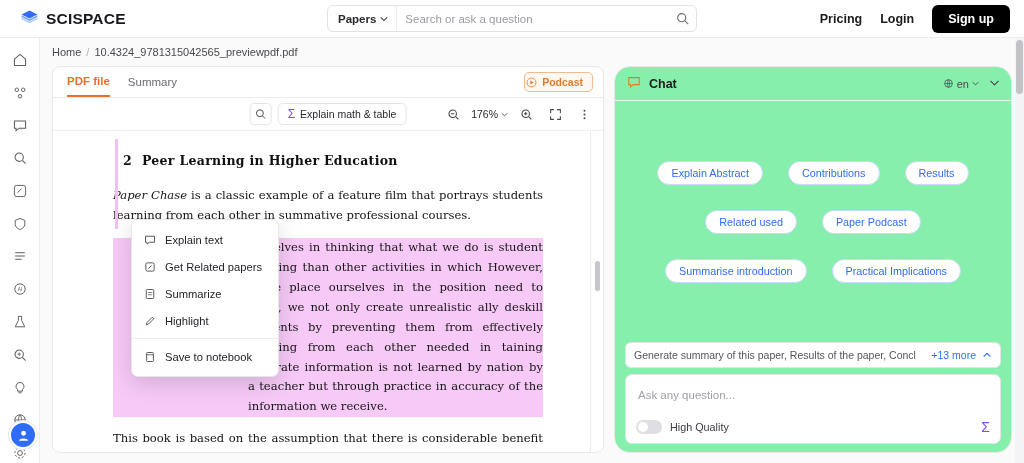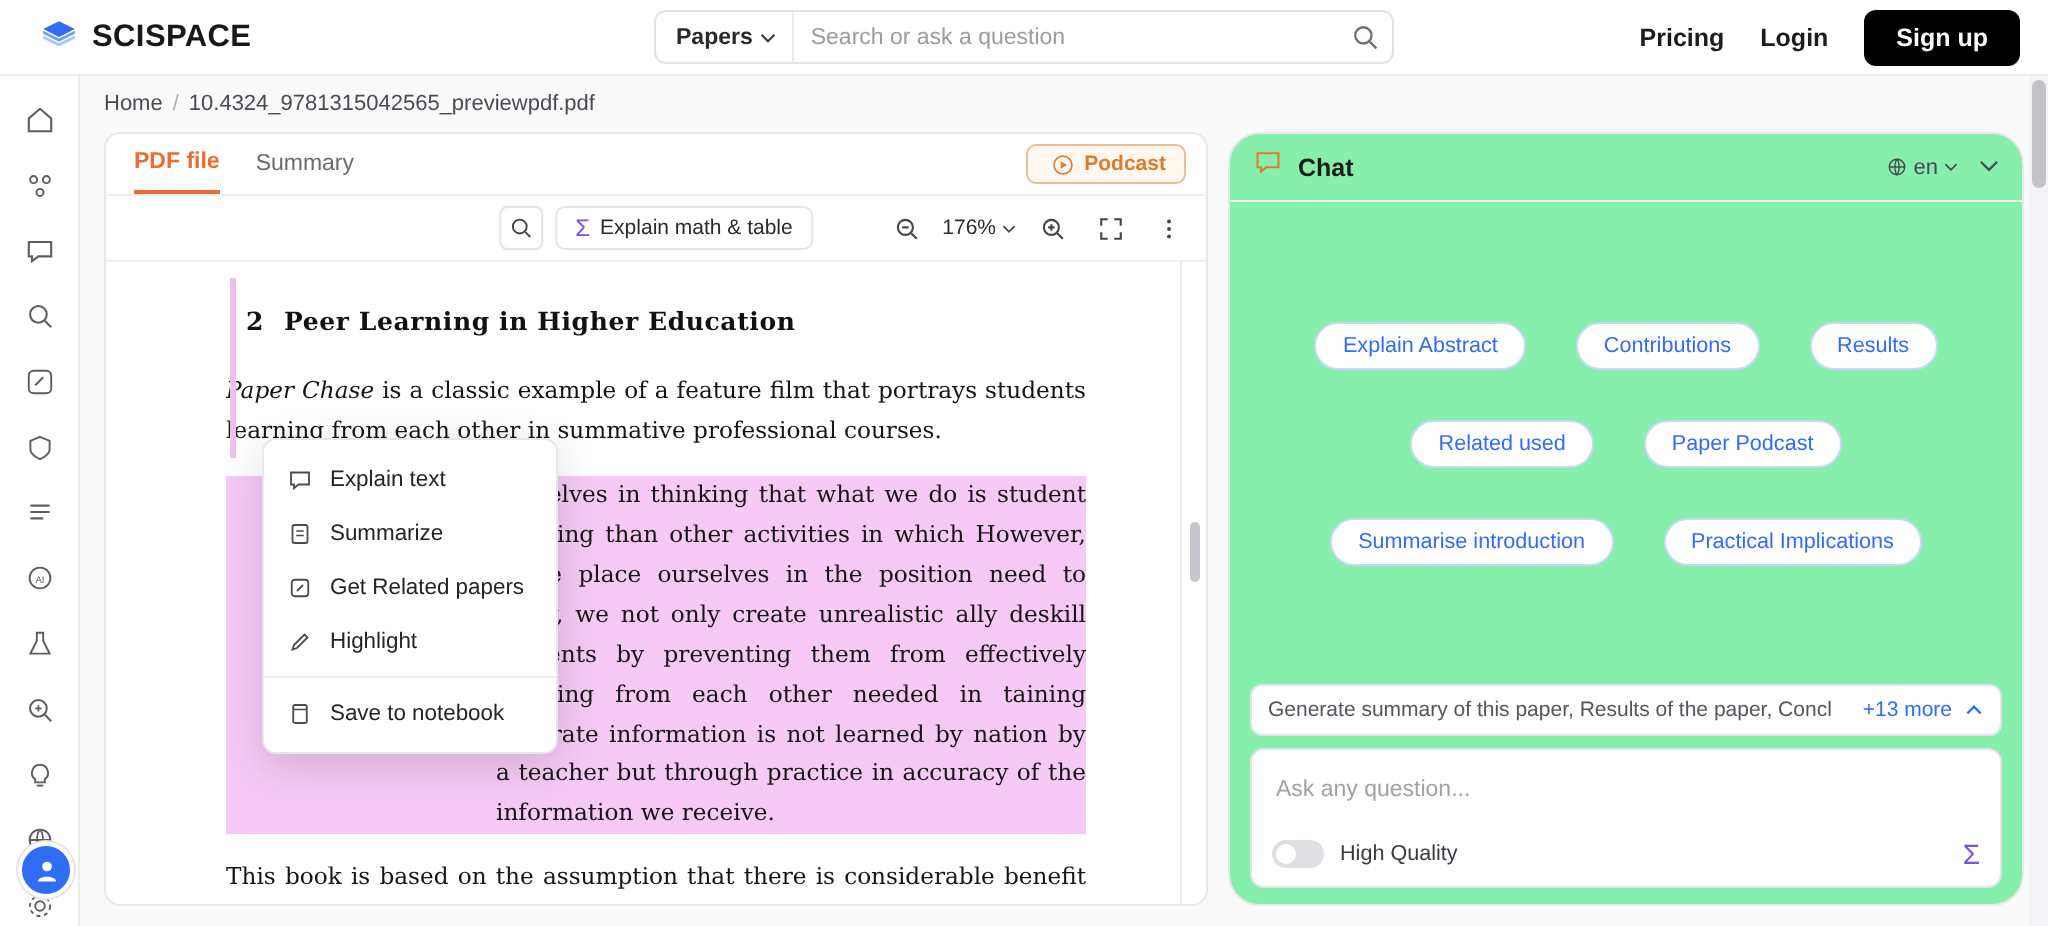--- a/index.html
+++ b/index.html
@@ -104,21 +104,21 @@
     display: flex; align-items: center; gap: 18px;
     padding: 0 14px; border-bottom: 1px solid #ececee; position: relative;
   }
   .tab { font-size: 11.5px; color: #6a6a72; height: 100%; display: flex; align-items: center; }
   .tab.active { color: #ef6c2e; font-weight: 600; border-bottom: 2px solid #ef6c2e; }
   .podcast-btn {
     position: absolute; right: 10px; top: 5px;
     display: flex; align-items: center; gap: 5px;
     border: 1px solid #f0bc8f; background: #fff8f1; color: #e07b2c;
     border-radius: 5px; font-size: 10.5px; font-weight: 600;
-    padding: 3px 9px 3px 12px;
+    padding: 3px 9px 3px 1px;
   }
 
   .pdftoolbar {
     height: 33px; flex: 0 0 33px;
     display: flex; align-items: center; position: relative;
     border-bottom: 1px solid #f0f0f2; background: #fff;
   }
   .tool-center { position: absolute; left: 50%; transform: translateX(-50%); display: flex; align-items: center; gap: 6px; }
   .tool-btn { width: 22px; height: 22px; display: flex; align-items: center; justify-content: center; color: #45454c; border-radius: 4px; }
   .explain-math {
@@ -447,34 +447,34 @@
                 <span class="ci">
                   <svg width="12" height="12" viewBox="0 0 16 16">
                       <path d="M2 3 H14 V11 H7 L4 13.5 V11 H2 Z" stroke="#4a4a52" stroke-width="1.2" fill="none"></path>
                     </svg>
                 </span>
                 <span>Explain text</span>
               </div>
               <div class="ctx-item">
                 <span class="ci">
                   <svg width="12" height="12" viewBox="0 0 16 16">
+                      <rect x="2.5" y="2.5" width="11" height="11" rx="2" stroke="#4a4a52" stroke-width="1.2" fill="none"></rect>
+                      <path d="M6 10 L10 6" stroke="#4a4a52" stroke-width="1.2"></path>
+                    </svg>
+                </span>
+                <span>Get Related papers</span>
+              </div>
+              <div class="ctx-item">
+                <span class="ci">
+                  <svg width="12" height="12" viewBox="0 0 16 16">
                       <rect x="3" y="2" width="10" height="12" rx="1.3" stroke="#4a4a52" stroke-width="1.2" fill="none"></rect>
                       <path d="M5.5 6 H10.5 M5.5 9 H10.5" stroke="#4a4a52" stroke-width="1"></path>
                     </svg>
                 </span>
                 <span>Summarize</span>
-              </div>
-              <div class="ctx-item">
-                <span class="ci">
-                  <svg width="12" height="12" viewBox="0 0 16 16">
-                      <rect x="2.5" y="2.5" width="11" height="11" rx="2" stroke="#4a4a52" stroke-width="1.2" fill="none"></rect>
-                      <path d="M6 10 L10 6" stroke="#4a4a52" stroke-width="1.2"></path>
-                    </svg>
-                </span>
-                <span>Get Related papers</span>
               </div>
               <div class="ctx-item">
                 <span class="ci">
                   <svg width="12" height="12" viewBox="0 0 16 16">
                       <path d="M3 13 L4 10 L11 3 L13 5 L6 12 Z" stroke="#4a4a52" stroke-width="1.2" fill="none"></path>
                     </svg>
                 </span>
                 <span>Highlight</span>
               </div>
               <div class="ctx-sep"></div>

